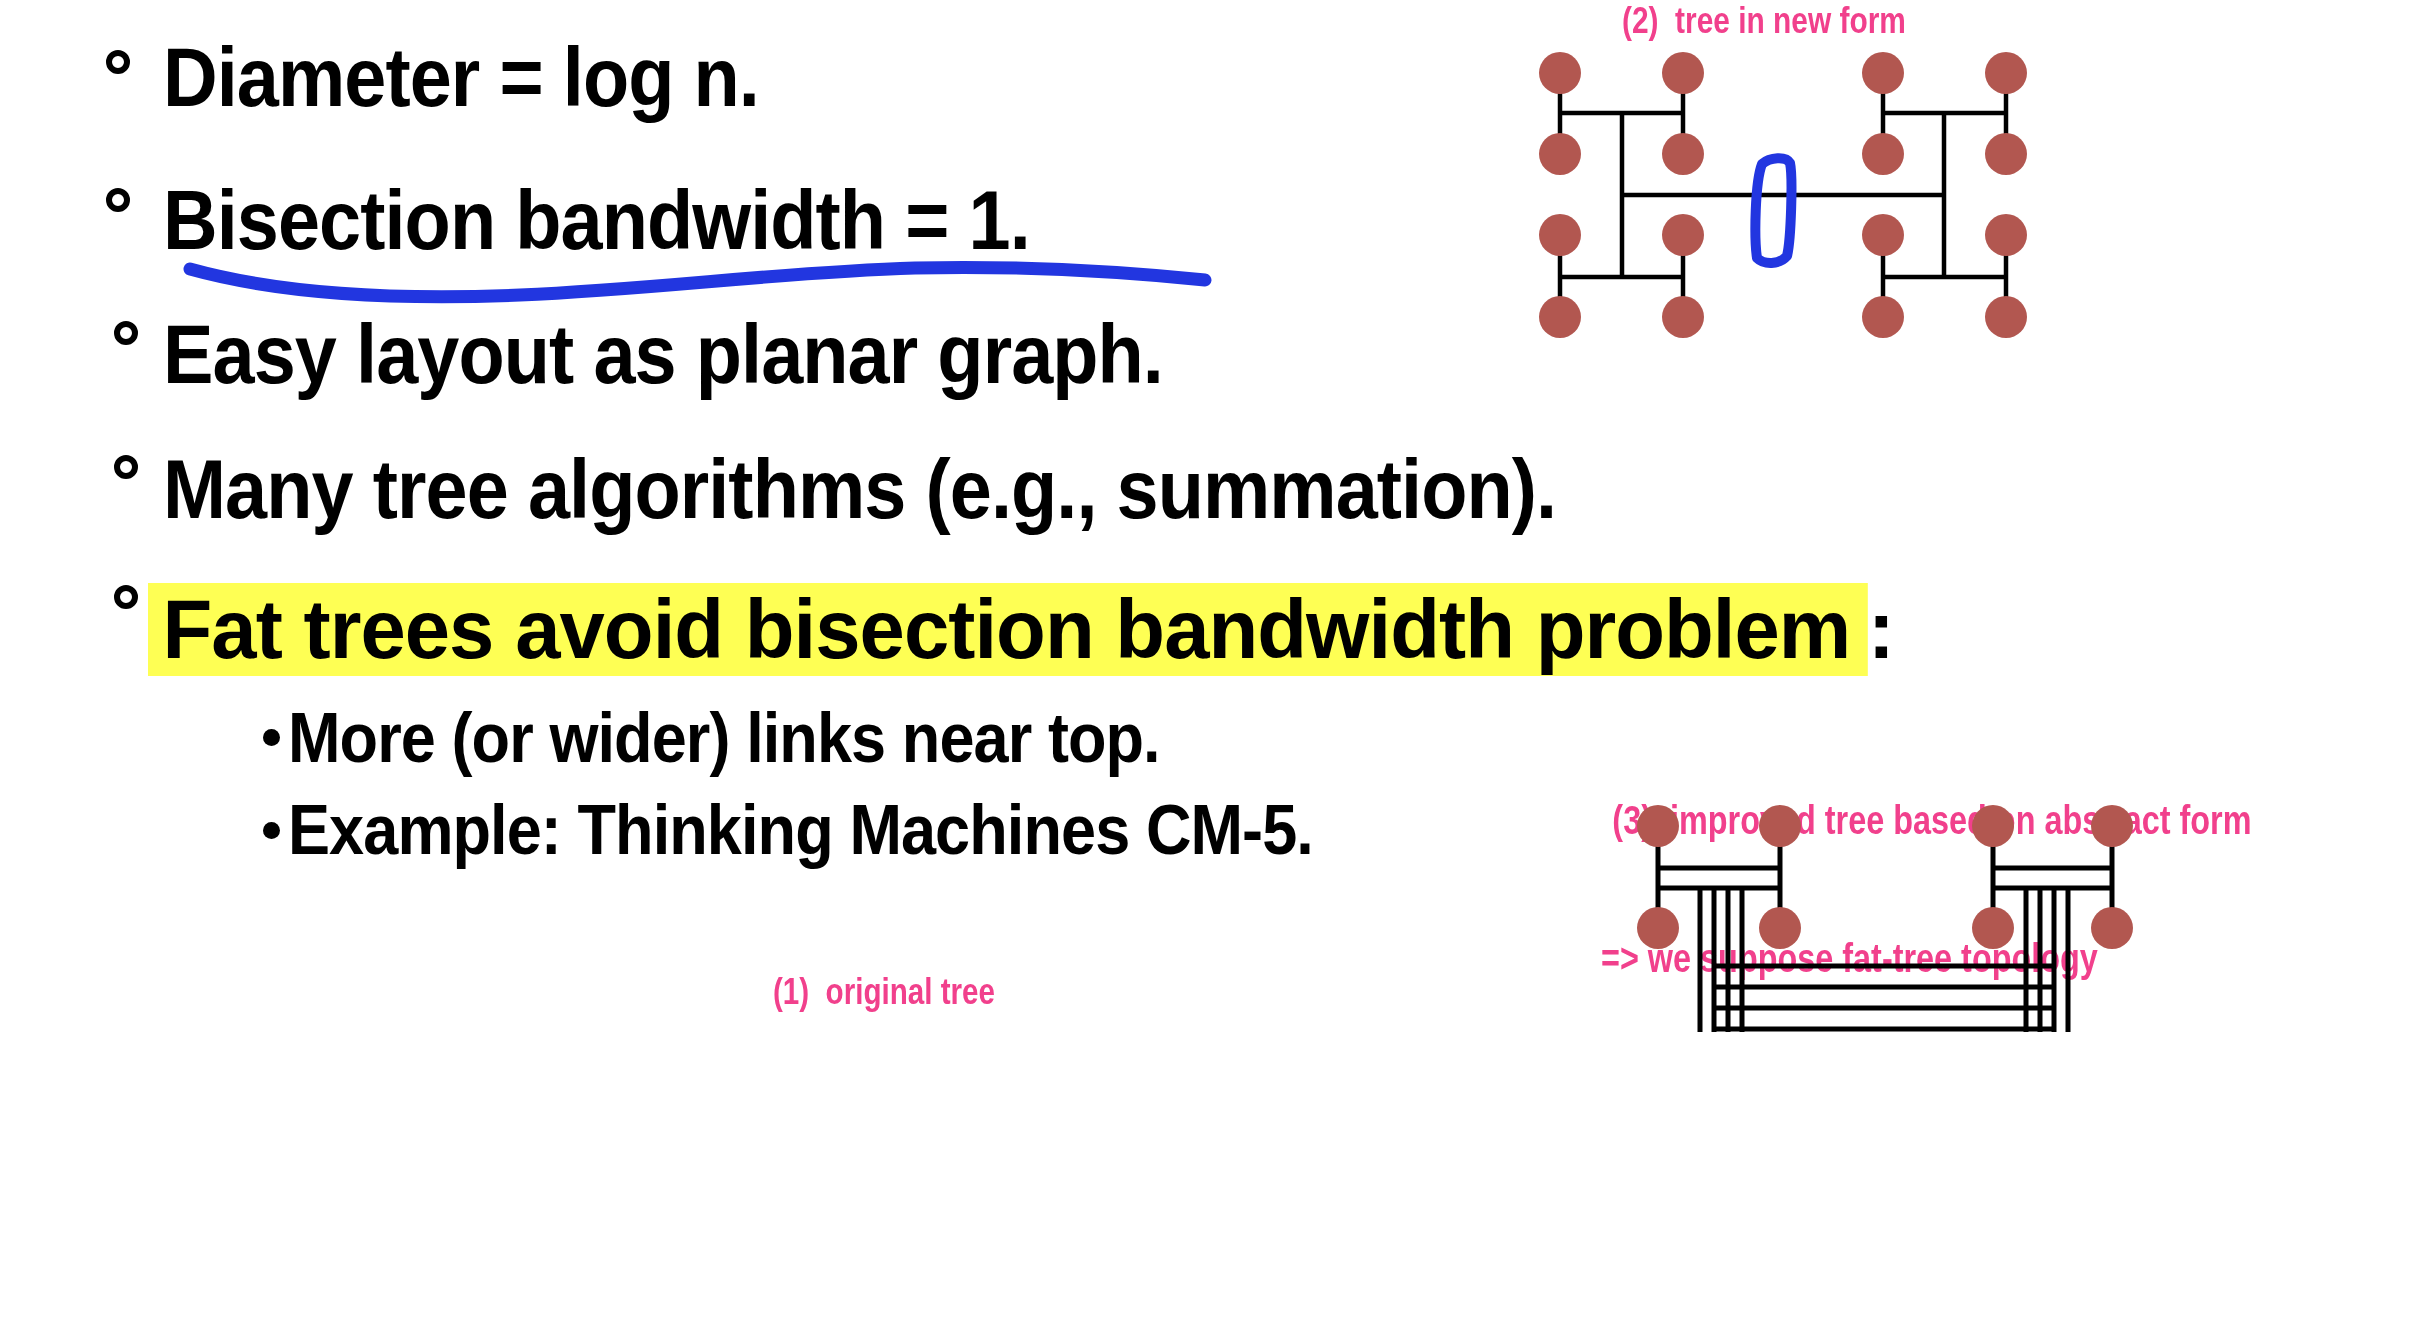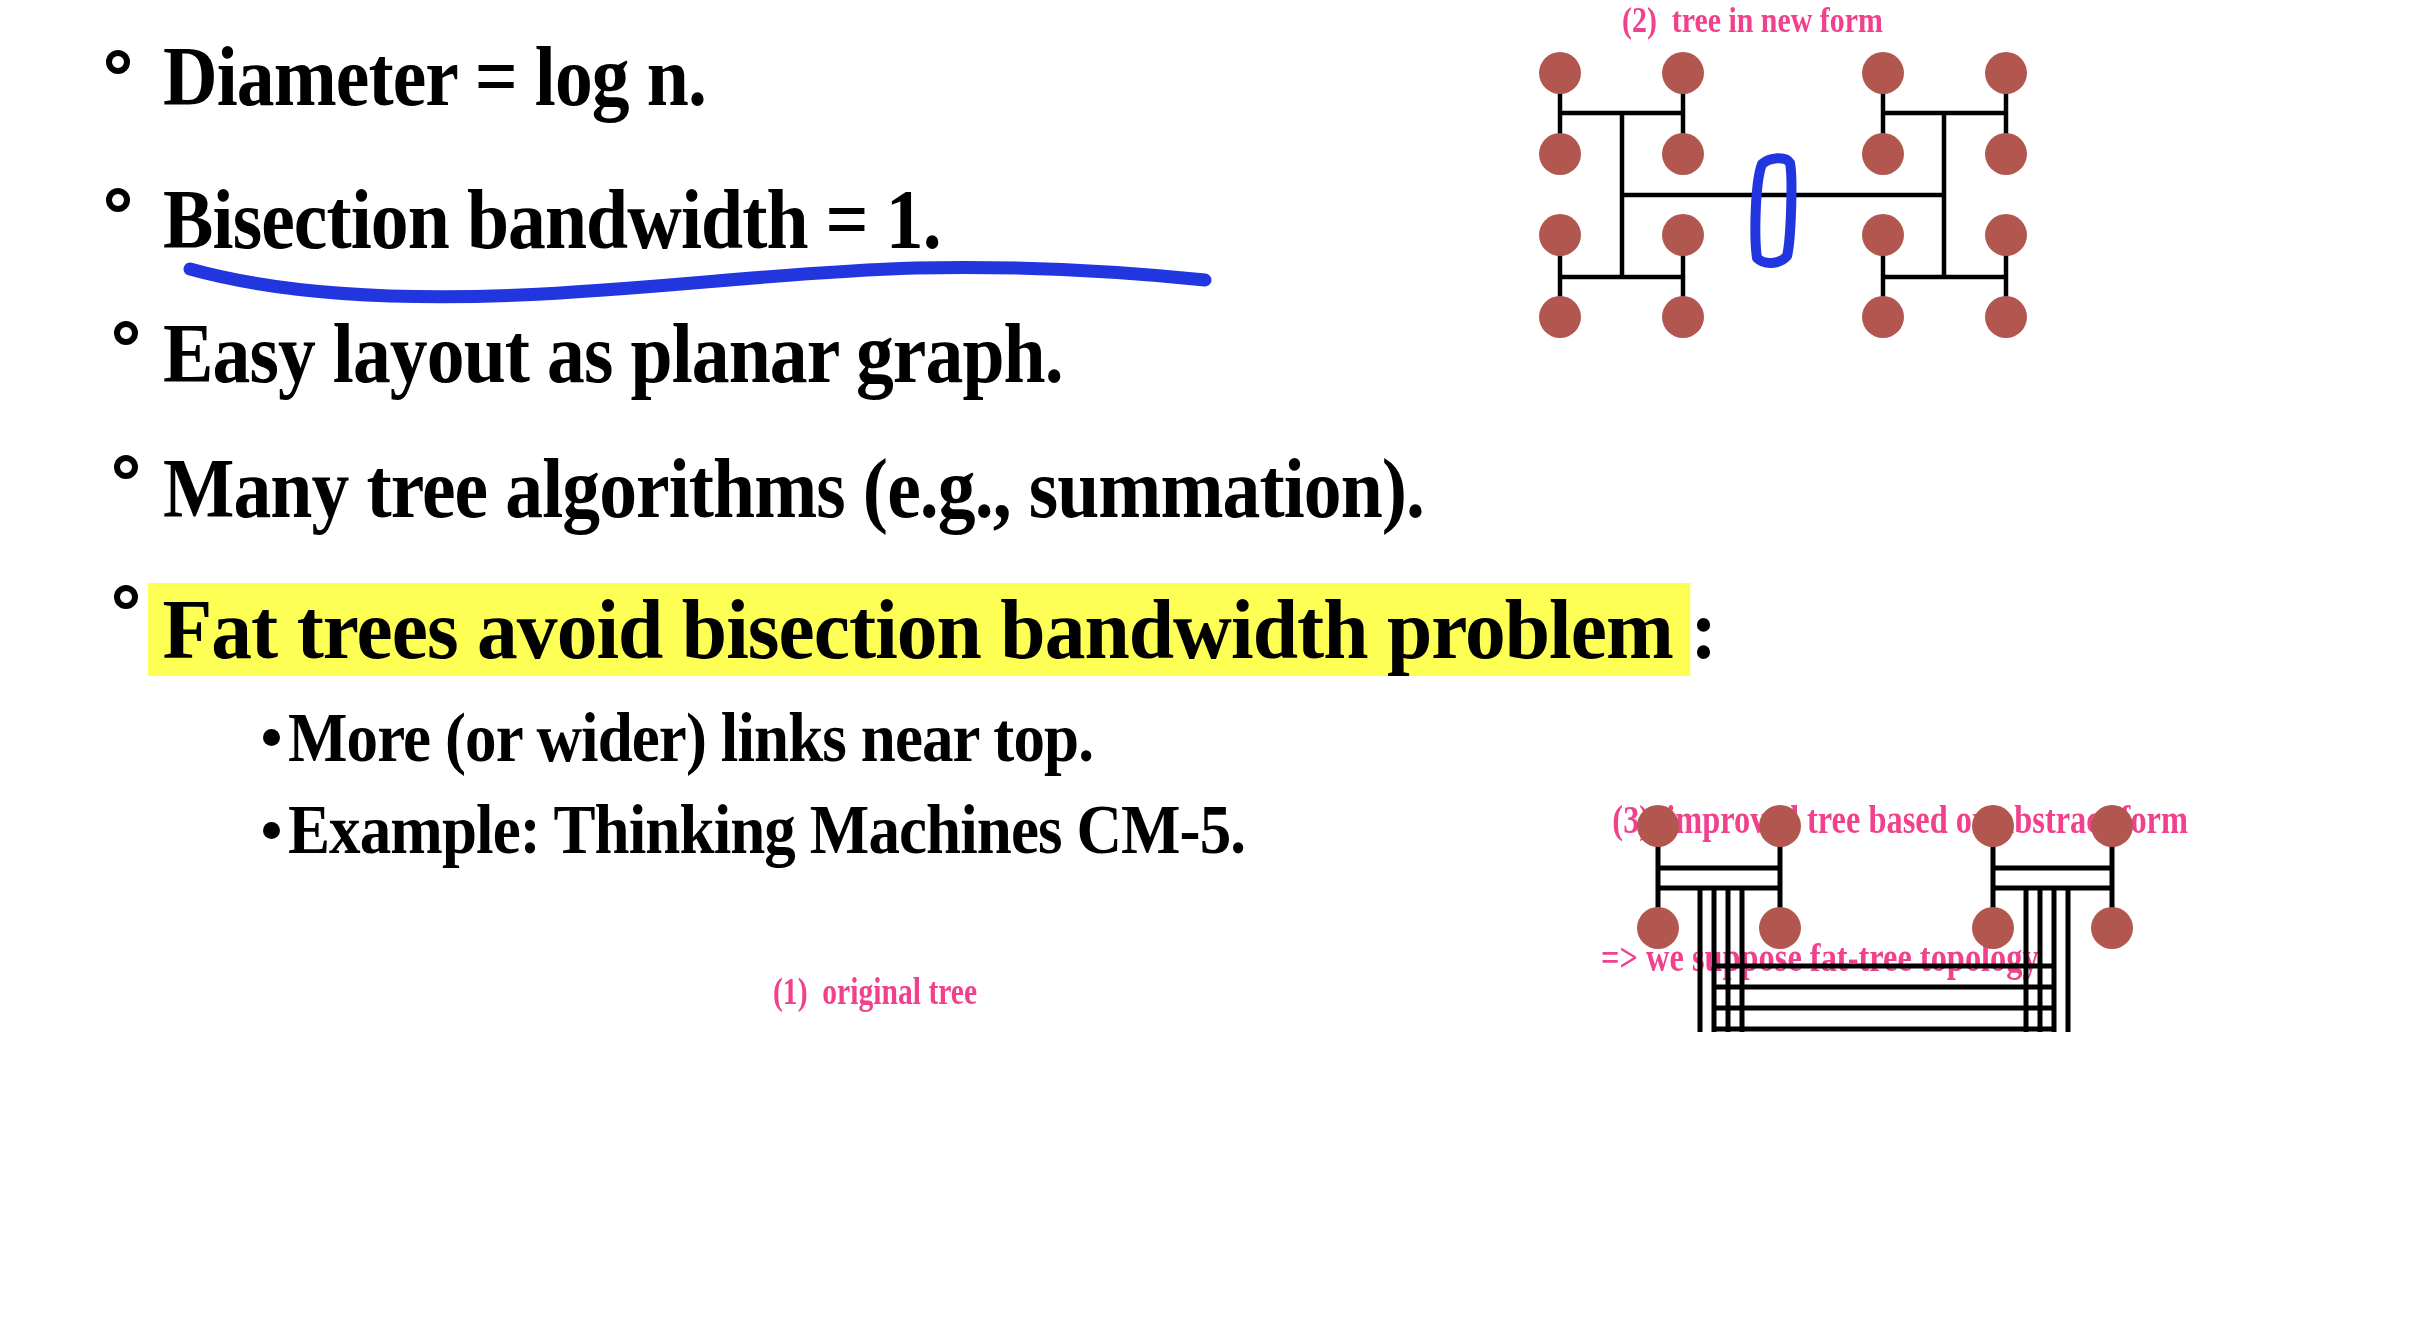--- a/index.html
+++ b/index.html
@@ -1,21 +1,21 @@
 <!DOCTYPE html>
 <html style="--pink: #f1408c; --yellow: #feff54; --ink: #2236e0; --node: #b25750; --line: #000000;"><head>
 <meta charset="utf-8">
 <style>
   :root{
     --pink:#f1408c; --yellow:#feff54; --ink:#2236e0; --node:#b25750; --line:#000000;
   }
   html,body{margin:0;padding:0;background:#ffffff;}
   .slide{
     position:relative; width:2416px; height:1032px; overflow:hidden; background:#fff;
-    font-family:Liberation Serif, serif; font-weight:bold; color:#000;
+    font-family:Liberation Sans, sans-serif; font-weight:bold; color:#000;
   }
   
   .bline{
     position:absolute; left:163px; font-size:84px; line-height:1; white-space:nowrap;
     transform:scaleX(0.9); transform-origin:0 50%; letter-spacing:-1px;
   }
   .bline.l1{top:35px;}
   .bline.l2{top:178px;}
   .bline.l3{top:312px;}
   .bline.l4{top:447px;}

